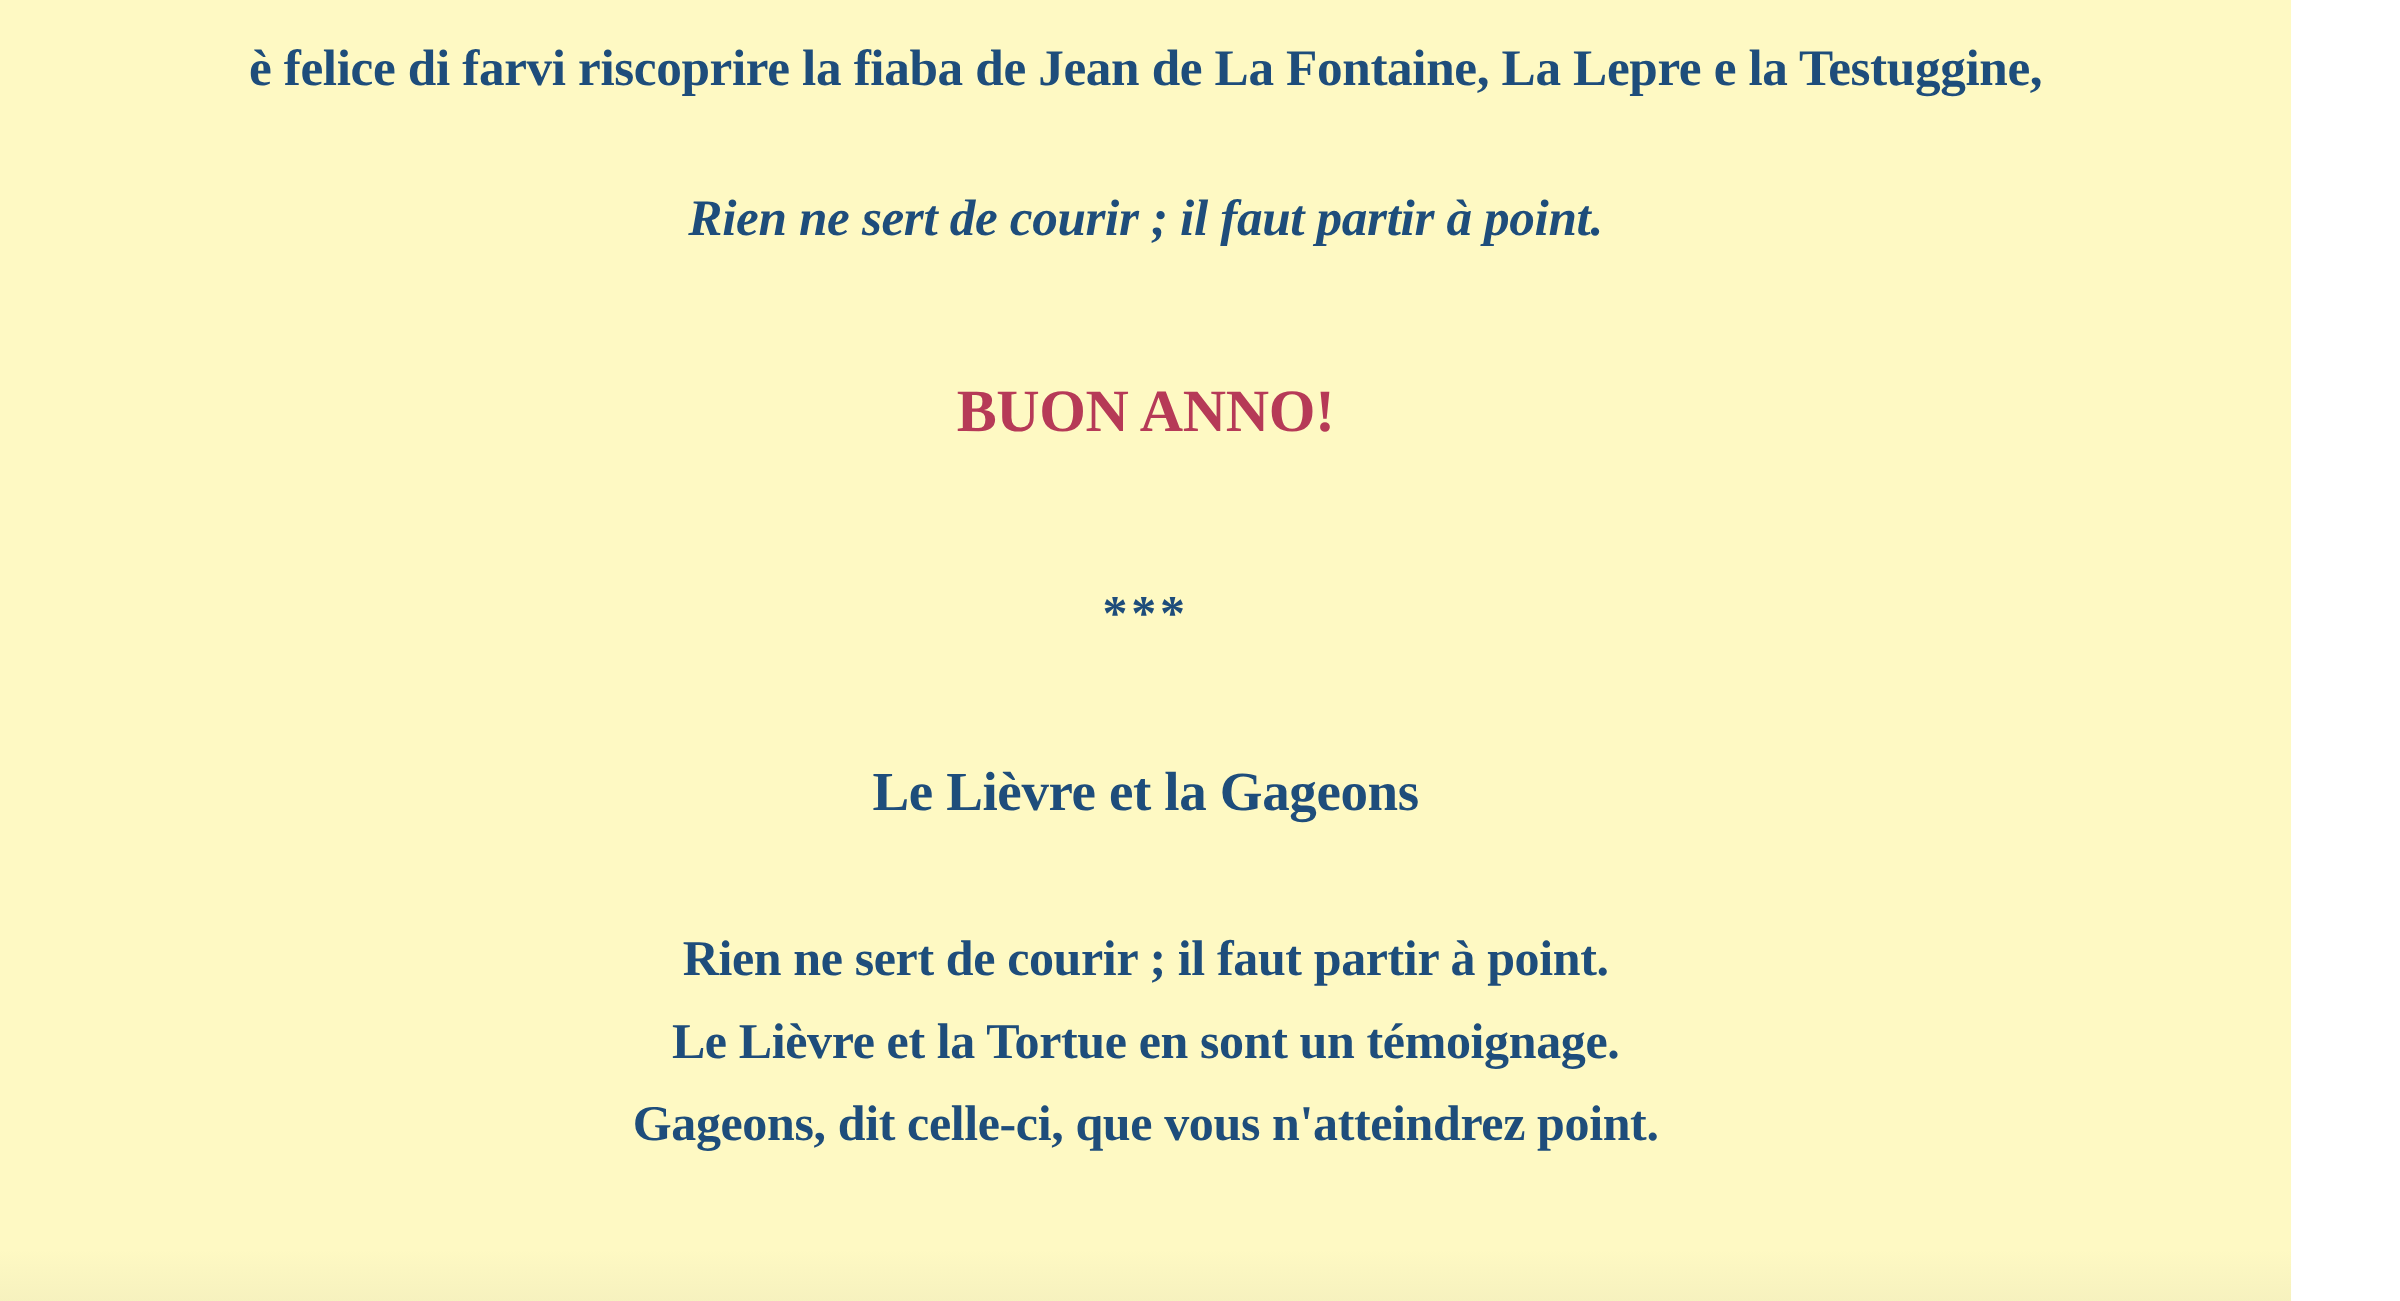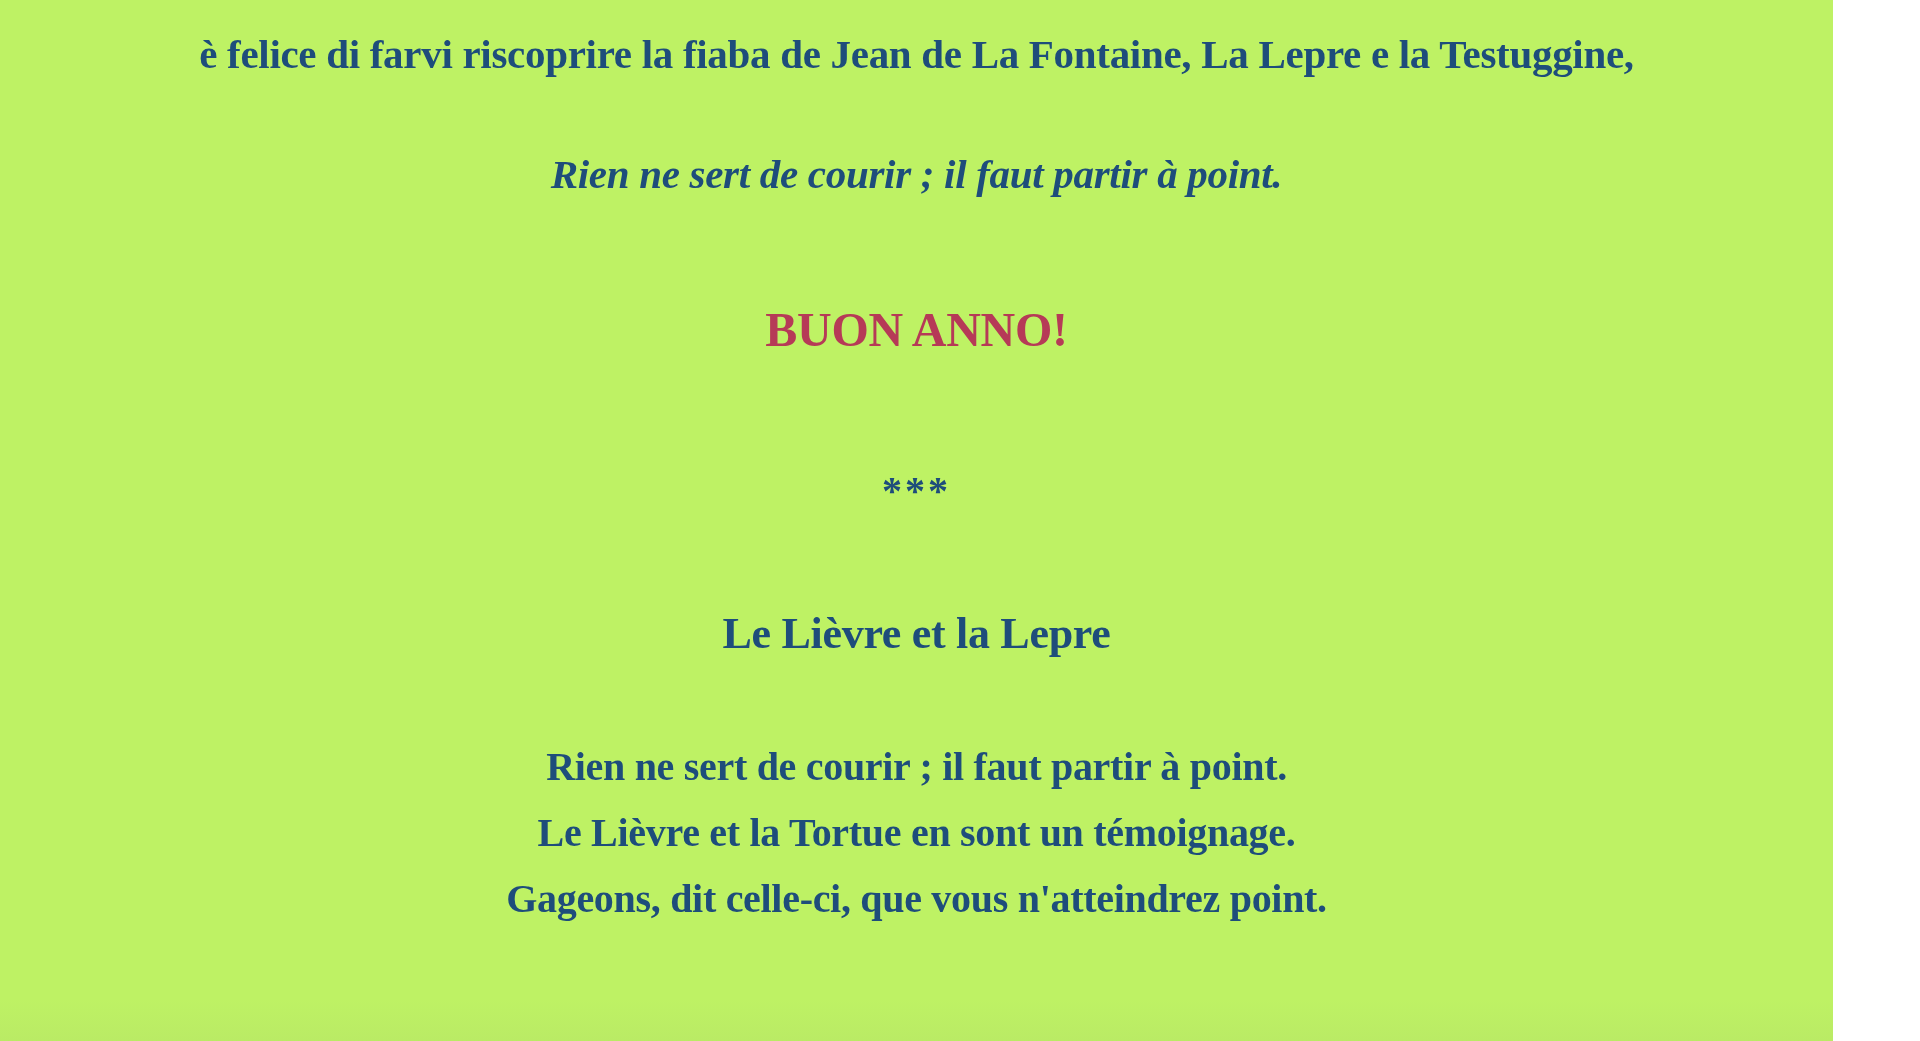--- a/index.html
+++ b/index.html
@@ -12,21 +12,21 @@
     overflow: hidden;
     background: #ffffff;
     position: relative;
   }
   .email-canvas {
     position: absolute;
     left: 0;
     top: 0;
     width: 1833px;
     height: 1041px;
-    background: #bef264;
+    background: #fef9c3;
     overflow: hidden;
   }
   
   .email-canvas::after {
     content: "";
     position: absolute;
     left: 0;
     bottom: 0;
     width: 100%;
     height: 42px;
@@ -106,21 +106,21 @@
     </div>
 
     <div class="quote-block">
       <div class="quote-line italic">Rien ne sert de courir ; il faut partir à point.</div>
     </div>
 
     <div class="greeting">BUON ANNO!</div>
 
     <div class="separator">***</div>
 
-    <div class="poem-title">Le Lièvre et la Lepre</div>
+    <div class="poem-title">Le Lièvre et la Gageons</div>
 
     <div class="poem-stanza">
       <div class="poem-line">Rien ne sert de courir ; il faut partir à point.</div>
       <div class="poem-line">Le Lièvre et la Tortue en sont un témoignage.</div>
       <div class="poem-line">Gageons, dit celle-ci, que vous n'atteindrez point.</div>
     </div>
 
   </div>
 </div>
 

